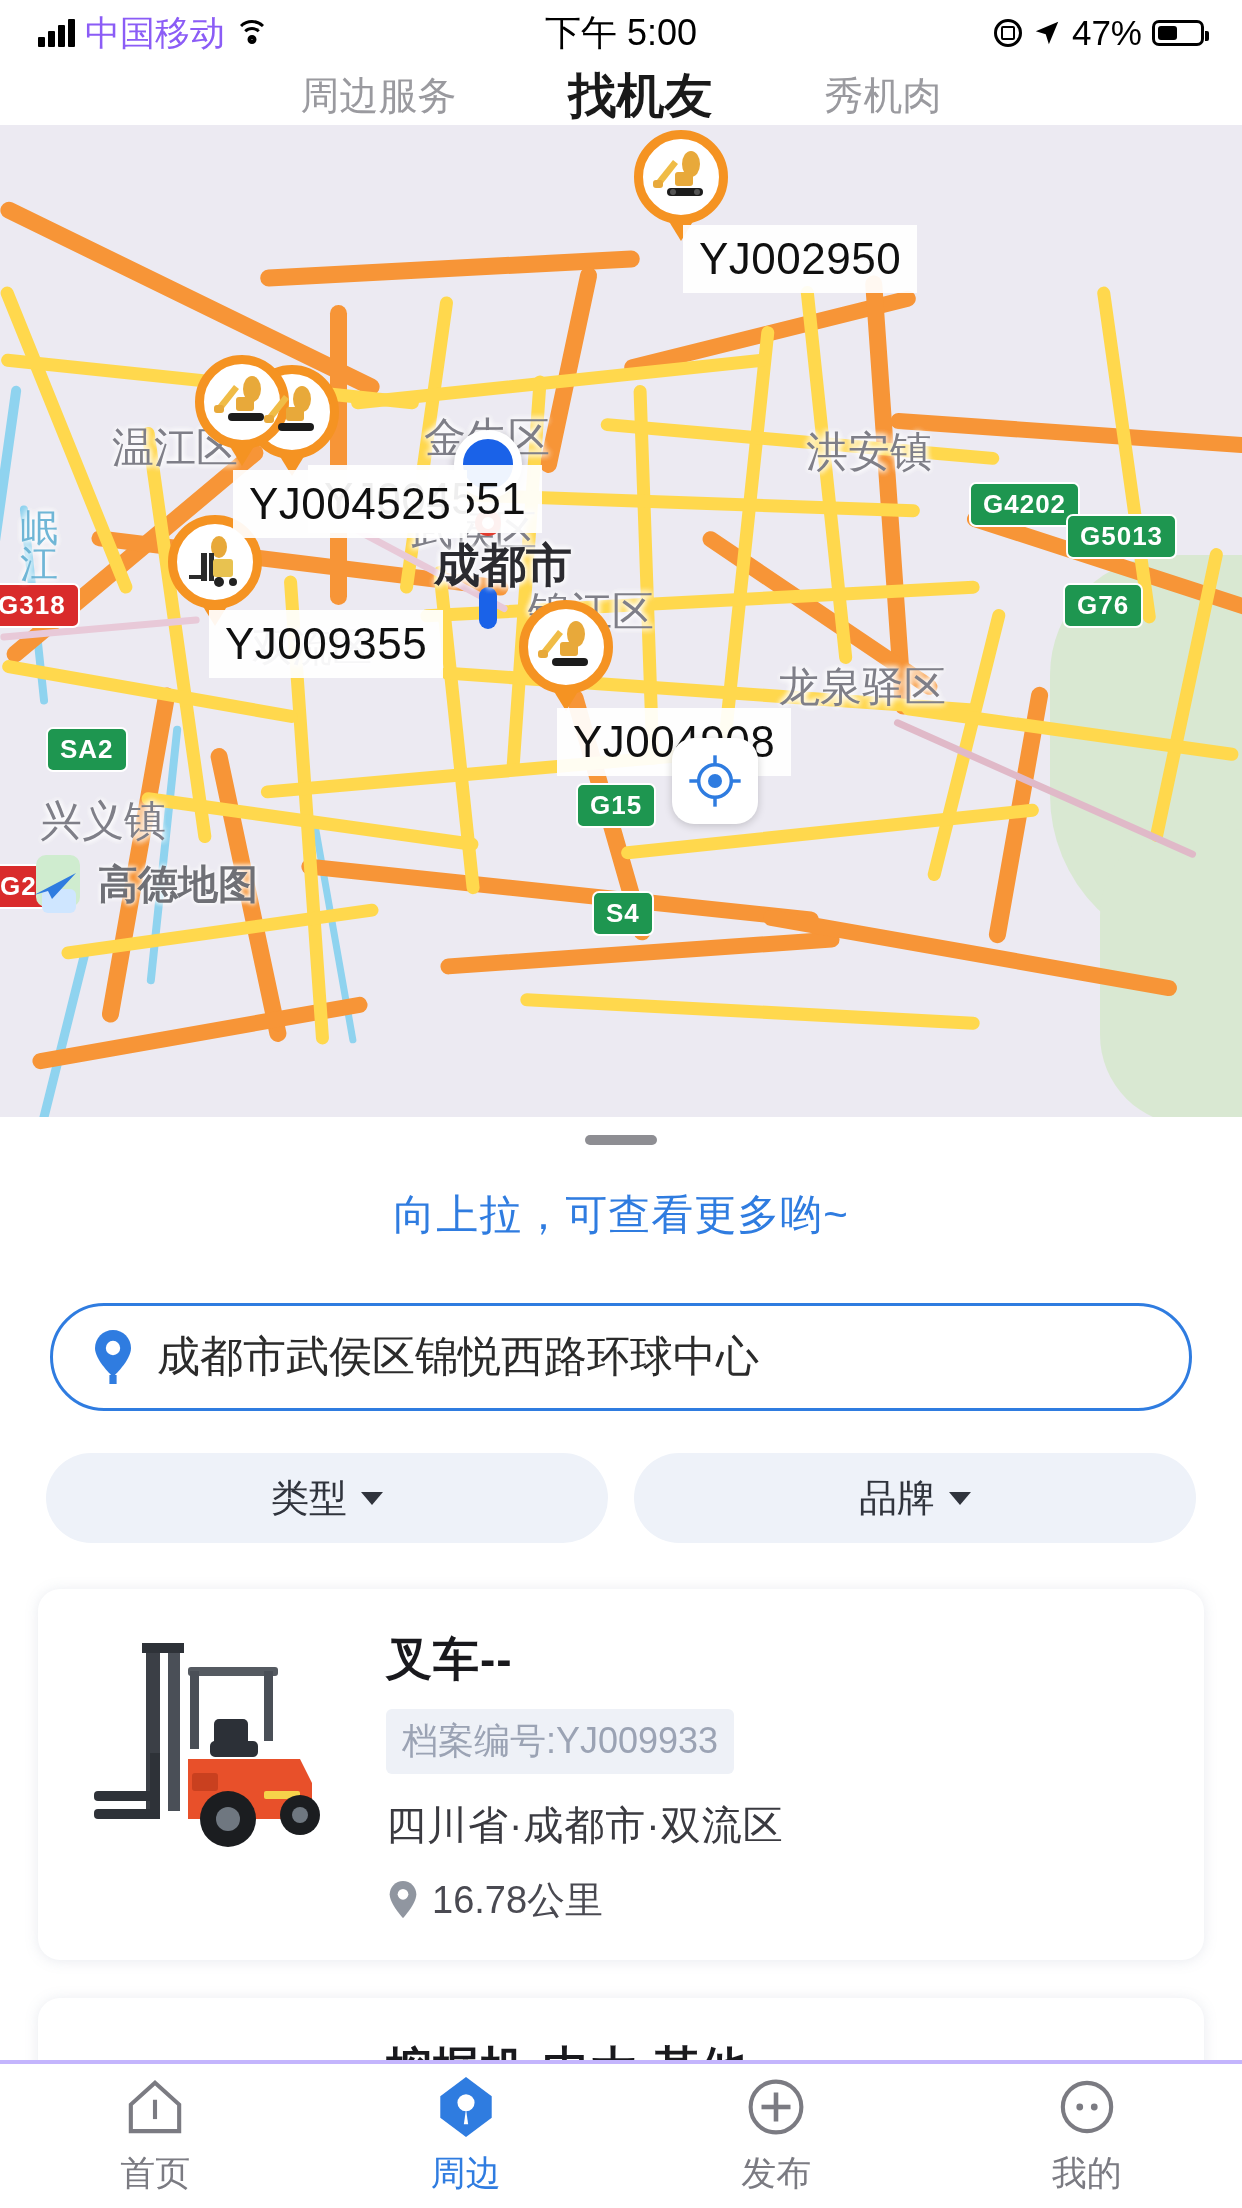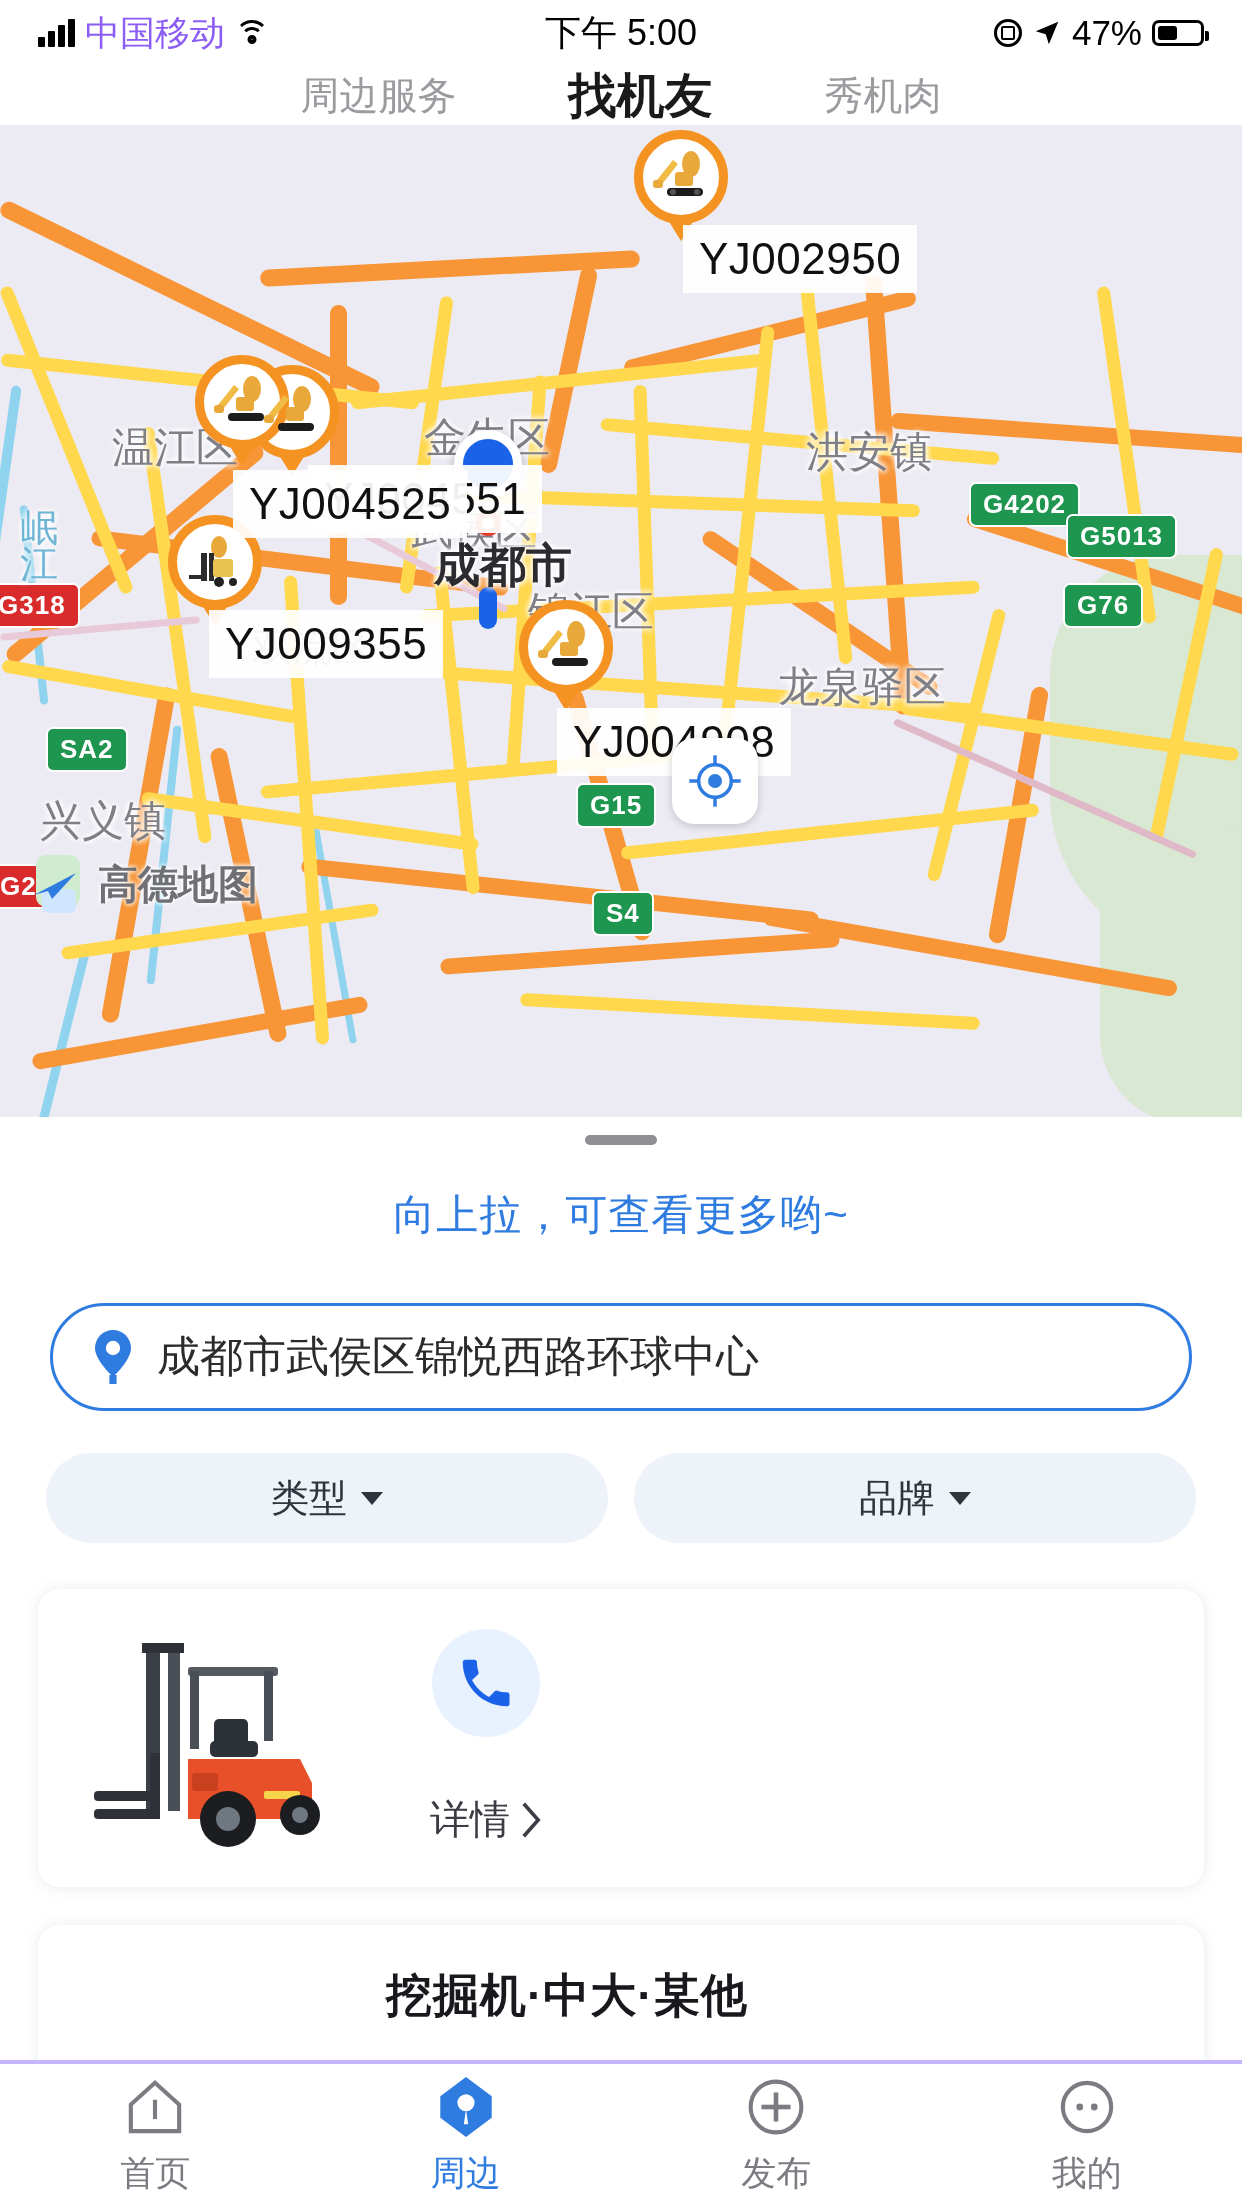--- a/index.html
+++ b/index.html
@@ -441,31 +441,30 @@
           <path d="M120 136 L232 136 L244 160 L244 196 L120 196 Z" fill="#e8502a"></path>
           <rect x="124" y="150" width="26" height="18" rx="3" fill="#c9401f"></rect>
           <rect x="196" y="168" width="36" height="8" rx="2" fill="#f6d34a"></rect>
 
           <circle cx="160" cy="196" r="28" fill="#1b1d20"></circle>
           <circle cx="160" cy="196" r="12" fill="#6f7780"></circle>
           <circle cx="232" cy="192" r="20" fill="#1b1d20"></circle>
           <circle cx="232" cy="192" r="8" fill="#6f7780"></circle>
         </svg>
       </div>
-      <div class="card-right">
-        <div class="call-btn">
-          <svg width="62" height="62" viewBox="0 0 24 24">
-            <path d="M6.6 10.8c1.4 2.8 3.8 5.1 6.6 6.6l2.2-2.2c.3-.3.7-.4 1-.2 1.2.4 2.4.6 3.7.6.6 0 1 .4 1 1V20c0 .6-.4 1-1 1C10.6 21 3 13.4 3 4c0-.6.4-1 1-1h3.5c.6 0 1 .4 1 1 0 1.3.2 2.5.6 3.7.1.3 0 .7-.2 1l-2.3 2.1z" fill="#1a62e8"></path>
+      <div class="card-mid">
+        <div class="card-title">叉车--</div>
+        <div class="card-code">档案编号:YJ009933</div>
+        <div class="card-region">四川省·成都市·双流区</div>
+        <div class="card-dist">
+          <svg width="34" height="40" viewBox="0 0 24 30">
+            <path d="M12 0C6.5 0 2 4.5 2 10c0 7 10 18 10 18s10-11 10-18c0-5.5-4.5-10-10-10z" fill="#9096a0"></path>
+            <circle cx="12" cy="10" r="4" fill="#fff"></circle>
           </svg>
-        </div>
-        <div class="detail-link">
-          <span>详情</span>
-          <svg width="22" height="36" viewBox="0 0 12 20">
-            <path d="M2 1 L10 10 L2 19" fill="none" stroke="#3c3c44" stroke-width="2"></path>
-          </svg>
+          <span>16.78公里</span>
         </div>
       </div>
     </div>
 
     <div class="card2">
       <div class="card-thumb" style="height:120px"></div>
       <div class="card-mid">
         <div class="card-title">挖掘机·中大·某他</div>
       </div>
       <div class="card-right"></div>

